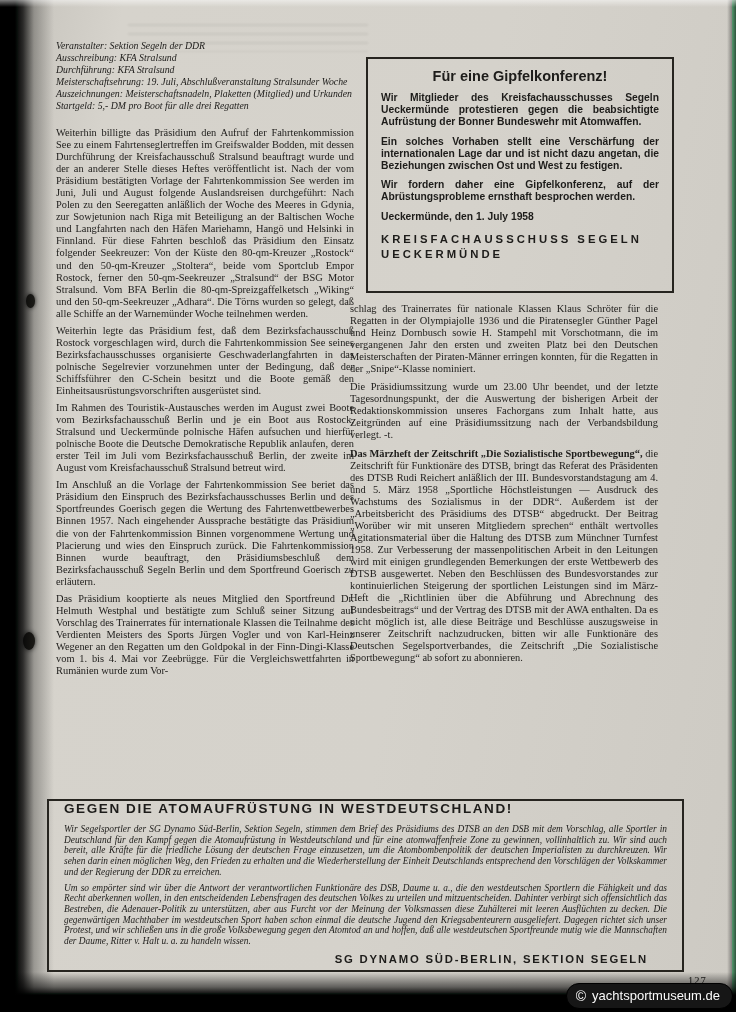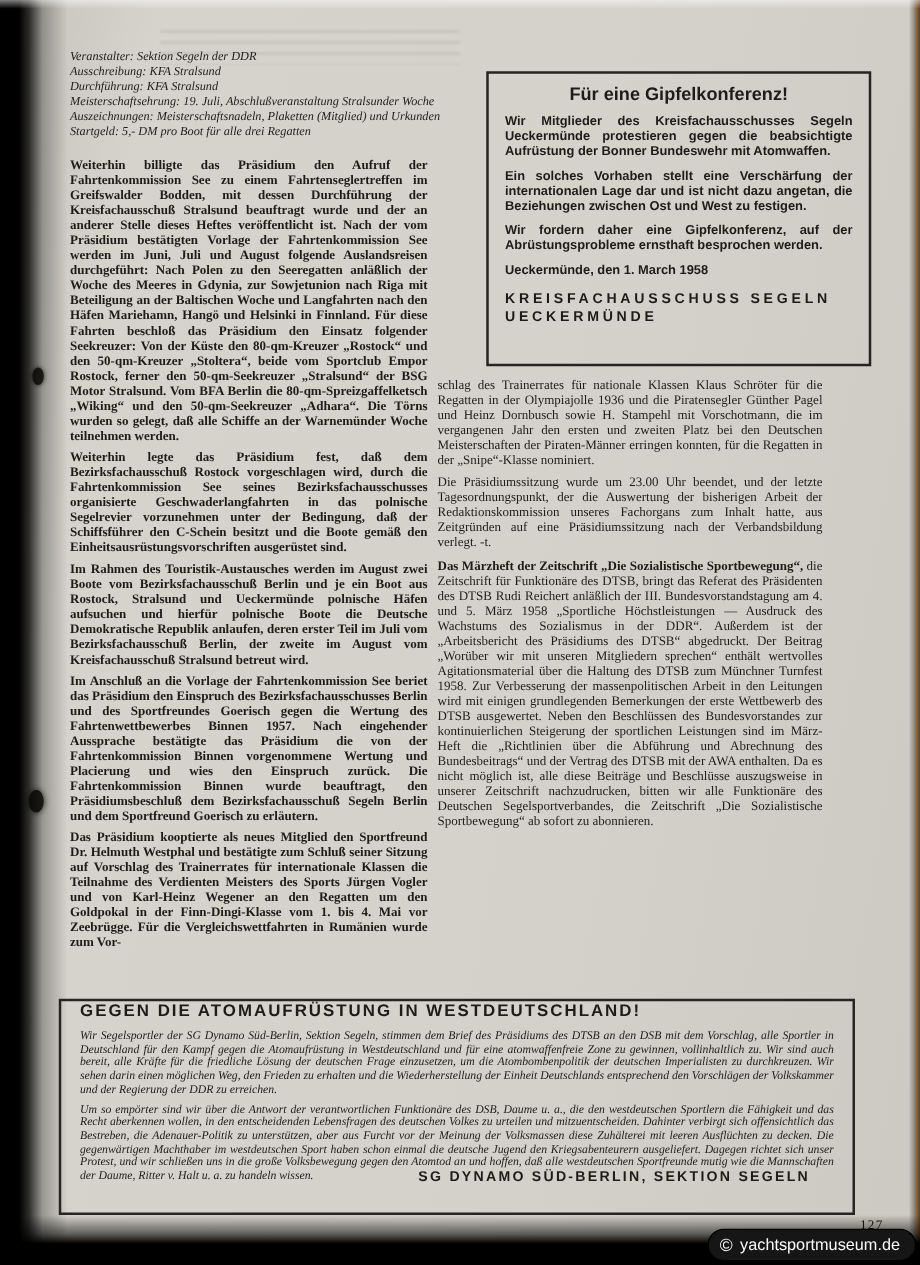--- a/index.html
+++ b/index.html
@@ -1,44 +1,44 @@
 <!DOCTYPE html>
 <html lang="de"><head>
 <meta charset="utf-8">
 <style>
   html,body{margin:0;padding:0;background:#1c1c1c;}
-  .scan{position:relative;width:736px;height:1012px;background:#fdba74;overflow:hidden;
+  .scan{position:relative;width:736px;height:1012px;background:#86efac;overflow:hidden;
         font-family:"Liberation Serif","DejaVu Serif",serif;color:#1d1c1a;}
   .paper{position:absolute;left:18px;top:0;width:714px;height:993px;
          background:linear-gradient(100deg,#c7c4bd 0%,#d6d3cc 12%,#d5d2cb 55%,#cdcac3 100%);}
   .ghost{position:absolute;left:128px;top:24px;width:240px;height:28px;opacity:.10;filter:blur(1px);
          background:repeating-linear-gradient(180deg,#5a5a55 0 2px,transparent 2px 9px);}
   
   .meta{position:absolute;left:56px;top:40px;width:302px;
         font-style:italic;font-size:9.8px;line-height:11.9px;}
   .meta div{padding-left:16px;text-indent:-16px;}
   .col-left{position:absolute;left:56px;top:127px;width:302px;height:664px;overflow:hidden;
             font-size:10.4px;line-height:12.05px;text-align:justify;hyphens:auto;}
-  .col-left p{margin:0 16px 5px 0;font-weight:bold;}
+  .col-left p{margin:0 4px 5px 0;}
   .gipfel{position:absolute;left:366px;top:57px;width:308px;height:236px;box-sizing:border-box;
-          border:2px solid #26241f;padding:7px 13px 6px;margin-left:23px;}
+          border:2px solid #26241f;padding:7px 13px 6px;}
   .gipfel h2{margin:2px 0 8px;text-align:center;
              font:bold 14.5px/16px "Liberation Sans",sans-serif;}
   .gipfel p{margin:0 0 7px;font:bold 10.3px/12.2px "Liberation Sans",sans-serif;text-align:justify;hyphens:auto;}
   .gipfel .date{font:bold 10.3px/12px "Liberation Sans",sans-serif;margin:3px 0 9px;}
   .gipfel .sig{font:bold 11.3px/15px "Liberation Sans",sans-serif;letter-spacing:3px;}
   .col-right{position:absolute;left:350px;top:303px;width:308px;height:489px;overflow:hidden;
              font-size:10.4px;line-height:12.05px;text-align:justify;hyphens:auto;}
   .col-right p{margin:0 0 6px 0;}
   .col-right .lead{font-weight:bold;margin-top:32px;}
   .atom{position:absolute;left:47px;top:799px;width:637px;height:173px;box-sizing:border-box;
         border:2px solid #26241f;padding:0 15px 6px;overflow:hidden;}
   .atom h2{margin:0 0 7px;font:bold 13.5px/16px "Liberation Sans",sans-serif;letter-spacing:1.6px;}
   .atom p{margin:0 0 5px;font-style:italic;font-size:9.4px;line-height:10.7px;text-align:justify;hyphens:auto;}
-  .atom .sig{position:absolute;right:34px;bottom:21px;
+  .atom .sig{position:absolute;right:34px;bottom:4px;
              font:bold 11.3px/13px "Liberation Sans",sans-serif;letter-spacing:1.8px;font-style:normal;text-align:right;}
   .page-num{position:absolute;left:688px;top:975px;font-size:10.5px;letter-spacing:1px;}
   
   .shadow-left{position:absolute;left:0;top:0;width:54px;height:100%;pointer-events:none;
        background:linear-gradient(90deg,#000 0 15px,rgba(8,8,8,.82) 23px,rgba(40,40,38,.35) 34px,rgba(0,0,0,0) 54px);}
   .shadow-bottom{position:absolute;left:0;bottom:0;width:100%;height:40px;pointer-events:none;
        background:linear-gradient(0deg,#000 0 17px,rgba(0,0,0,.55) 25px,rgba(0,0,0,0) 40px);}
   .shadow-right{position:absolute;right:0;top:0;width:9px;height:100%;pointer-events:none;
        background:linear-gradient(270deg,rgba(0,0,0,.65),rgba(0,0,0,0));}
   .highlight-top{position:absolute;left:0;top:0;width:100%;height:7px;pointer-events:none;
@@ -74,21 +74,21 @@
     <p>Im Rahmen des Touristik-Austausches werden im August zwei Boote vom Bezirksfachausschuß Berlin und je ein Boot aus Rostock, Stralsund und Ueckermünde polnische Häfen aufsuchen und hierfür polnische Boote die Deutsche Demokratische Republik anlaufen, deren erster Teil im Juli vom Bezirksfachausschuß Berlin, der zweite im August vom Kreisfachausschuß Stralsund betreut wird.</p>
     <p>Im Anschluß an die Vorlage der Fahrtenkommission See beriet das Präsidium den Einspruch des Bezirksfachausschusses Berlin und des Sportfreundes Goerisch gegen die Wertung des Fahrtenwettbewerbes Binnen 1957. Nach eingehender Aussprache bestätigte das Präsidium die von der Fahrtenkommission Binnen vorgenommene Wertung und Placierung und wies den Einspruch zurück. Die Fahrtenkommission Binnen wurde beauftragt, den Präsidiumsbeschluß dem Bezirksfachausschuß Segeln Berlin und dem Sportfreund Goerisch zu erläutern.</p>
     <p>Das Präsidium kooptierte als neues Mitglied den Sportfreund Dr. Helmuth Westphal und bestätigte zum Schluß seiner Sitzung auf Vorschlag des Trainerrates für internationale Klassen die Teilnahme des Verdienten Meisters des Sports Jürgen Vogler und von Karl-Heinz Wegener an den Regatten um den Goldpokal in der Finn-Dingi-Klasse vom 1. bis 4. Mai vor Zeebrügge. Für die Vergleichswettfahrten in Rumänien wurde zum Vor-</p>
   </div>
 
   <div class="gipfel">
     <h2>Für eine Gipfelkonferenz!</h2>
     <p>Wir Mitglieder des Kreisfachausschusses Segeln Ueckermünde protestieren gegen die beabsichtigte Aufrüstung der Bonner Bundeswehr mit Atomwaffen.</p>
     <p>Ein solches Vorhaben stellt eine Verschärfung der internationalen Lage dar und ist nicht dazu angetan, die Beziehungen zwischen Ost und West zu festigen.</p>
     <p>Wir fordern daher eine Gipfelkonferenz, auf der Abrüstungsprobleme ernsthaft besprochen werden.</p>
-    <div class="date">Ueckermünde, den 1. March 1958</div>
+    <div class="date">Ueckermünde, den 1. July 1958</div>
     <div class="sig">KREISFACHAUSSCHUSS SEGELN</div>
     <div class="sig">UECKERMÜNDE</div>
   </div>
 
   <div class="col-right">
     <p>schlag des Trainerrates für nationale Klassen Klaus Schröter für die Regatten in der Olympiajolle 1936 und die Piratensegler Günther Pagel und Heinz Dornbusch sowie H. Stampehl mit Vorschotmann, die im vergangenen Jahr den ersten und zweiten Platz bei den Deutschen Meisterschaften der Piraten-Männer erringen konnten, für die Regatten in der „Snipe“-Klasse nominiert.</p>
     <p>Die Präsidiumssitzung wurde um 23.00 Uhr beendet, und der letzte Tagesordnungspunkt, der die Auswertung der bisherigen Arbeit der Redaktionskommission unseres Fachorgans zum Inhalt hatte, aus Zeitgründen auf eine Präsidiumssitzung nach der Verbandsbildung verlegt. -t.</p>
     <p>
       <span class="lead">Das Märzheft der Zeitschrift „Die Sozialistische Sportbewegung“,</span>
       <span>die Zeitschrift für Funktionäre des DTSB, bringt das Referat des Präsidenten des DTSB Rudi Reichert anläßlich der III. Bundesvorstandstagung am 4. und 5. März 1958 „Sportliche Höchstleistungen — Ausdruck des Wachstums des Sozialismus in der DDR“. Außerdem ist der „Arbeitsbericht des Präsidiums des DTSB“ abgedruckt. Der Beitrag „Worüber wir mit unseren Mitgliedern sprechen“ enthält wertvolles Agitationsmaterial über die Haltung des DTSB zum Münchner Turnfest 1958. Zur Verbesserung der massenpolitischen Arbeit in den Leitungen wird mit einigen grundlegenden Bemerkungen der erste Wettbewerb des DTSB ausgewertet. Neben den Beschlüssen des Bundesvorstandes zur kontinuierlichen Steigerung der sportlichen Leistungen sind im März-Heft die „Richtlinien über die Abführung und Abrechnung des Bundesbeitrags“ und der Vertrag des DTSB mit der AWA enthalten. Da es nicht möglich ist, alle diese Beiträge und Beschlüsse auszugsweise in unserer Zeitschrift nachzudrucken, bitten wir alle Funktionäre des Deutschen Segelsportverbandes, die Zeitschrift „Die Sozialistische Sportbewegung“ ab sofort zu abonnieren.</span>

